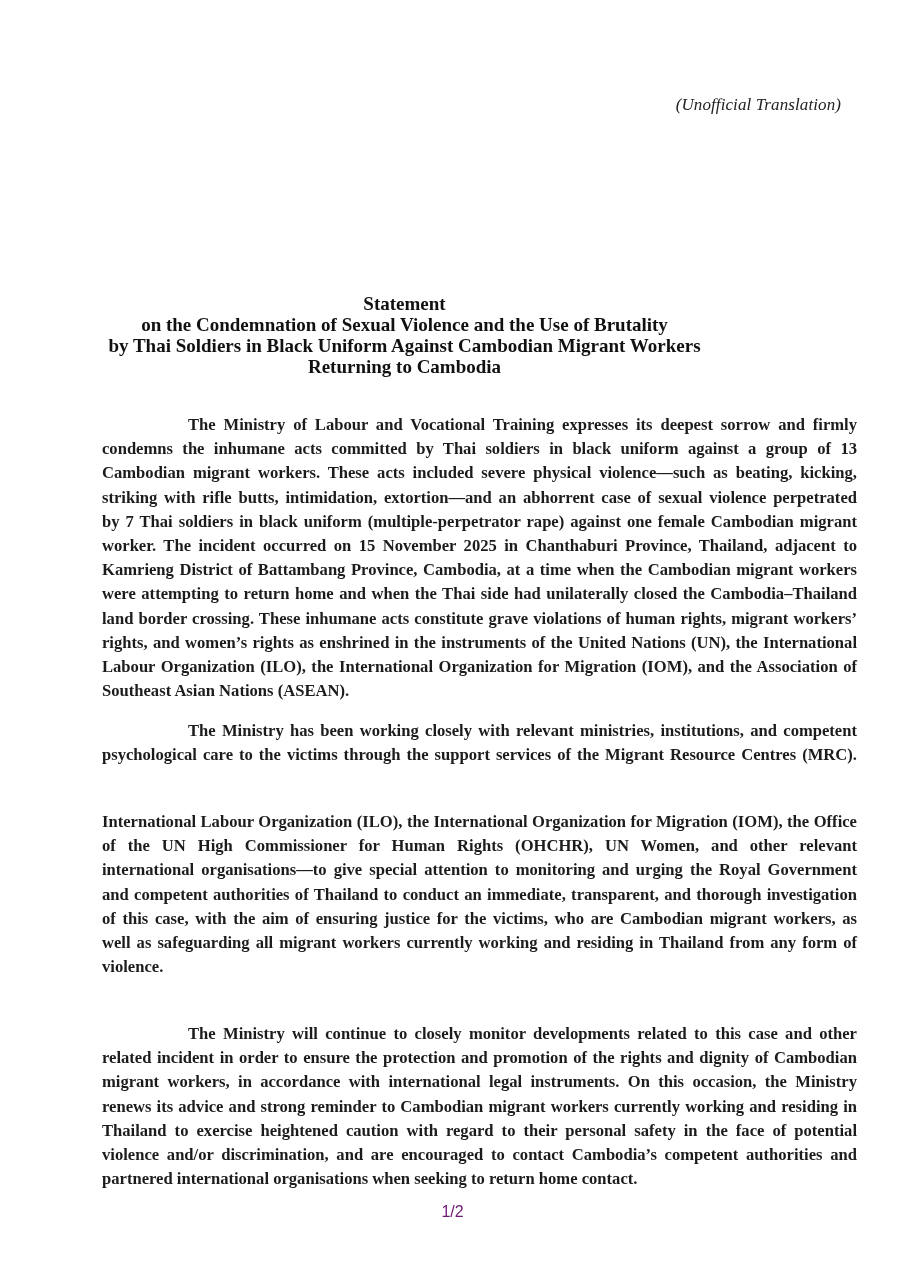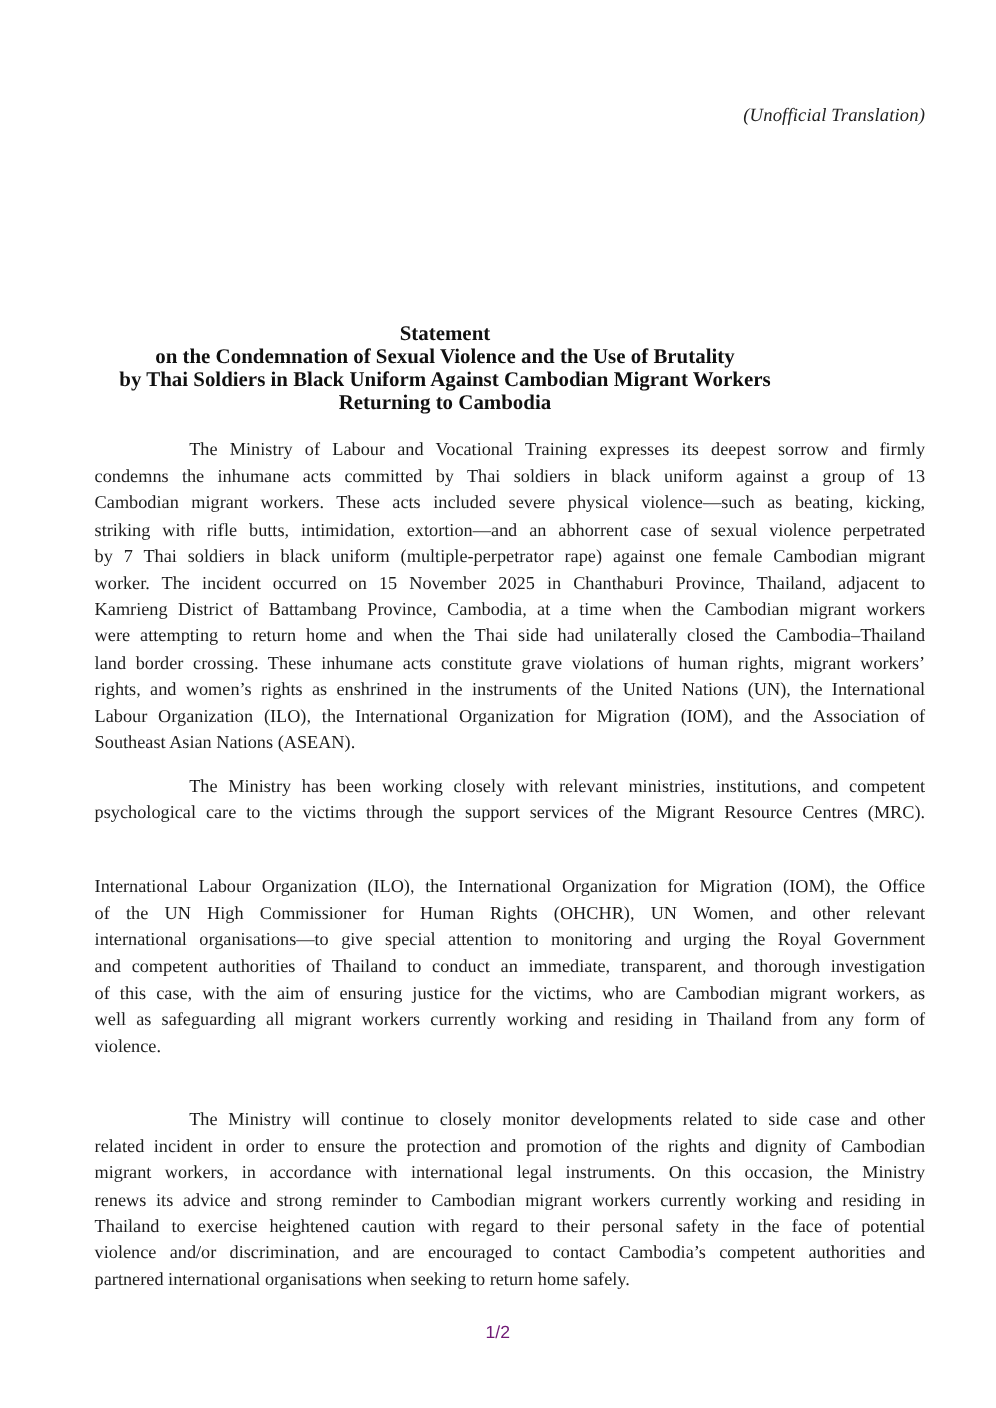--- a/index.html
+++ b/index.html
@@ -49,22 +49,23 @@
     }
     .body {
       position: absolute;
       left: 86px;
       width: 755px;
       font-size: 16.6px;
       line-height: 24.2px;
       color: #1c1c1c;
     }
     .para {
-      margin: 0;
+      margin: 16px;
       padding: 0;
+      font-weight: bold;
     }
     .line {
       display: block;
       text-align: justify;
       text-align-last: justify;
       white-space: nowrap;
       height: 24.2px;
       overflow: visible;
     }
     .line.indent {
@@ -126,24 +127,24 @@
     <span class="line">International Labour Organization (ILO), the International Organization for Migration (IOM), the Office</span>
     <span class="line">of the UN High Commissioner for Human Rights (OHCHR), UN Women, and other relevant</span>
     <span class="line">international organisations—to give special attention to monitoring and urging the Royal Government</span>
     <span class="line">and competent authorities of Thailand to conduct an immediate, transparent, and thorough investigation</span>
     <span class="line">of this case, with the aim of ensuring justice for the victims, who are Cambodian migrant workers, as</span>
     <span class="line">well as safeguarding all migrant workers currently working and residing in Thailand from any form of</span>
     <span class="line last">violence.</span>
   </div>
 
   <div class="body para" id="p4">
-    <span class="line indent">The Ministry will continue to closely monitor developments related to side case and other</span>
+    <span class="line indent">The Ministry will continue to closely monitor developments related to this case and other</span>
     <span class="line">related incident in order to ensure the protection and promotion of the rights and dignity of Cambodian</span>
     <span class="line">migrant workers, in accordance with international legal instruments. On this occasion, the Ministry</span>
     <span class="line">renews its advice and strong reminder to Cambodian migrant workers currently working and residing in</span>
     <span class="line">Thailand to exercise heightened caution with regard to their personal safety in the face of potential</span>
     <span class="line">violence and/or discrimination, and are encouraged to contact Cambodia’s competent authorities and</span>
-    <span class="line last">partnered international organisations when seeking to return home safely.</span>
+    <span class="line last">partnered international organisations when seeking to return home contact.</span>
   </div>
 
   <div class="page-number">1/2</div>
 
 </div>
 
 </body></html>

